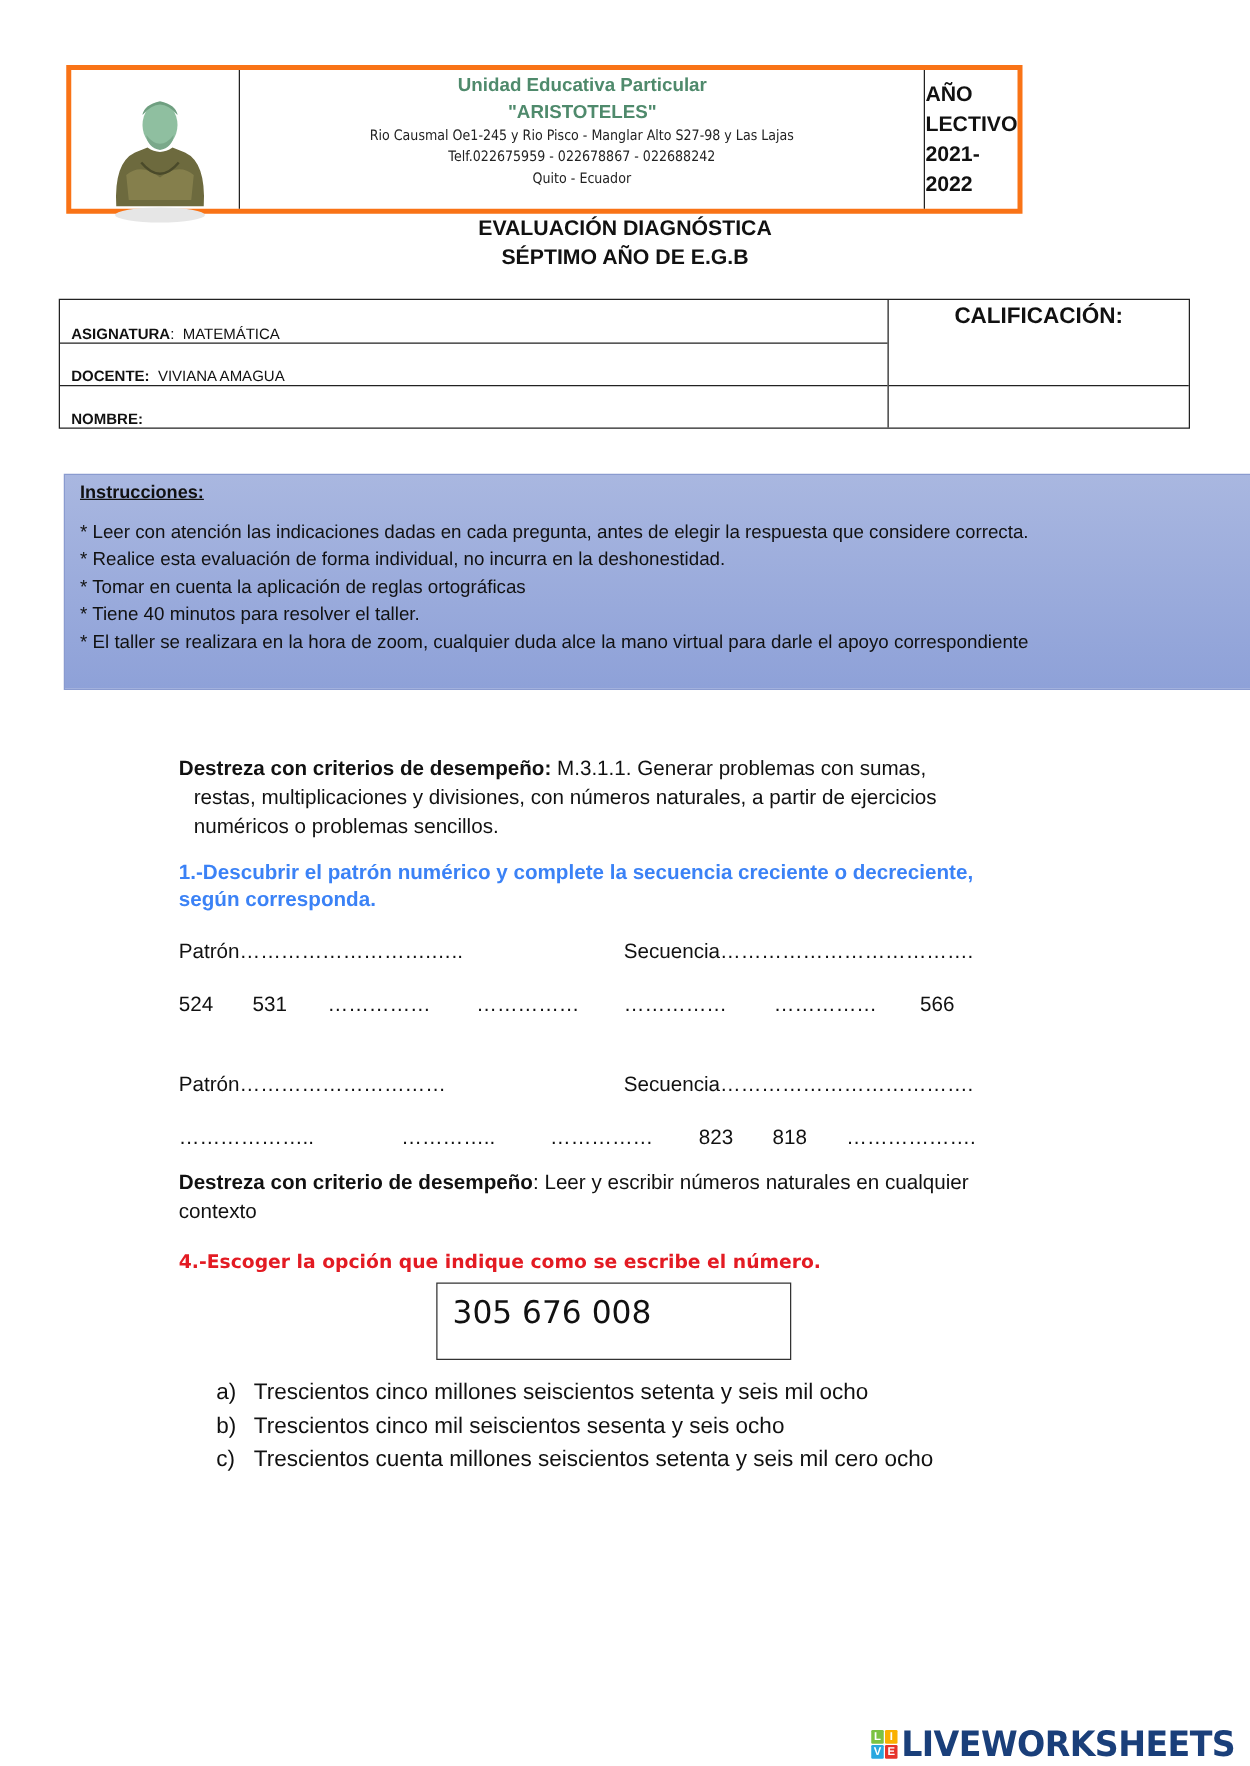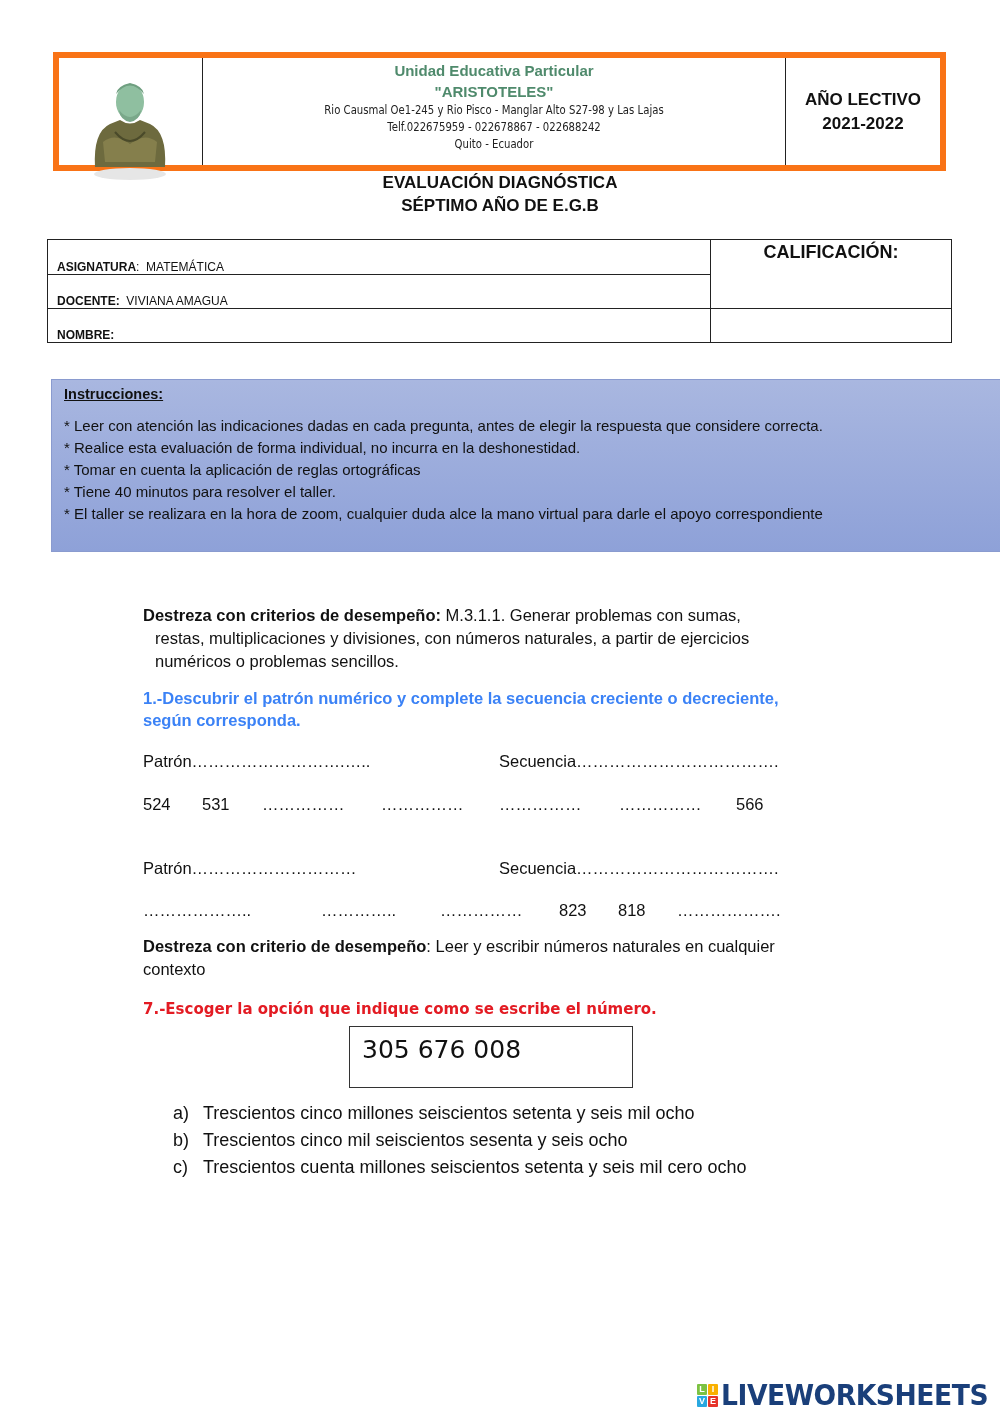--- a/index.html
+++ b/index.html
@@ -2,21 +2,21 @@
 <html><head>
 <meta charset="utf-8">
 <style>
   * { box-sizing: border-box; margin: 0; padding: 0; }
   html, body { width: 1000px; height: 1413px; background: #ffffff; }
   body { position: relative; font-family: "Liberation Sans", sans-serif; color: #111; overflow: hidden; }
 
   .abs { position: absolute; }
 
   
-  .header-table { left: 53px; top: 52px; width: 893px; height: 119px; border: 6px solid #f97316; display: flex; }
+  .header-table { left: 53px; top: 52px; width: 765px; height: 119px; border: 4px solid #f97316; display: flex; }
   .hdr-logo { width: 144px; border-right: 1px solid #222; position: relative; }
   .hdr-center { width: 583px; border-right: 1px solid #222; text-align: center; padding-top: 2px; }
   .hdr-right { flex: 1; display: flex; flex-direction: column; justify-content: center; align-items: center; font-weight: bold; font-size: 17px; line-height: 24px; }
   .school-line { color: #4f8a6c; font-weight: bold; font-size: 15px; line-height: 21px; }
   .addr-line { font-family: "DejaVu Sans", sans-serif; font-size: 11.5px; line-height: 17px; color: #222; transform: scaleX(0.88); white-space: nowrap; }
 
   
   .bust { position: absolute; left: 26px; top: 14px; width: 90px; height: 110px; }
 
   
@@ -148,21 +148,21 @@
   <span style="left:559px;">823</span>
   <span style="left:618px;">818</span>
   <span style="left:677px;">……………….</span>
 </div>
 
 <div class="abs para" style="left:143px; top:935px; width:730px;">
   <div><b>Destreza con criterio de desempeño</b><span>: Leer y escribir números naturales en cualquier</span></div>
   <div>contexto</div>
 </div>
 
-<div class="abs red-q2" style="left:143px; top:1000px;">7.-Escoger la opción que indique como se escribe el número.</div>
+<div class="abs red-q2" style="left:143px; top:1000px;">4.-Escoger la opción que indique como se escribe el número.</div>
 
 <div class="abs number-box">305 676 008</div>
 
 <div class="abs" style="left:173px; top:1100px;">
   <div class="option">
     <span class="opt-letter">a)</span><span>Trescientos cinco millones seiscientos setenta y seis mil ocho</span>
   </div>
   <div class="option">
     <span class="opt-letter">b)</span><span>Trescientos cinco mil seiscientos sesenta y seis ocho</span>
   </div>

